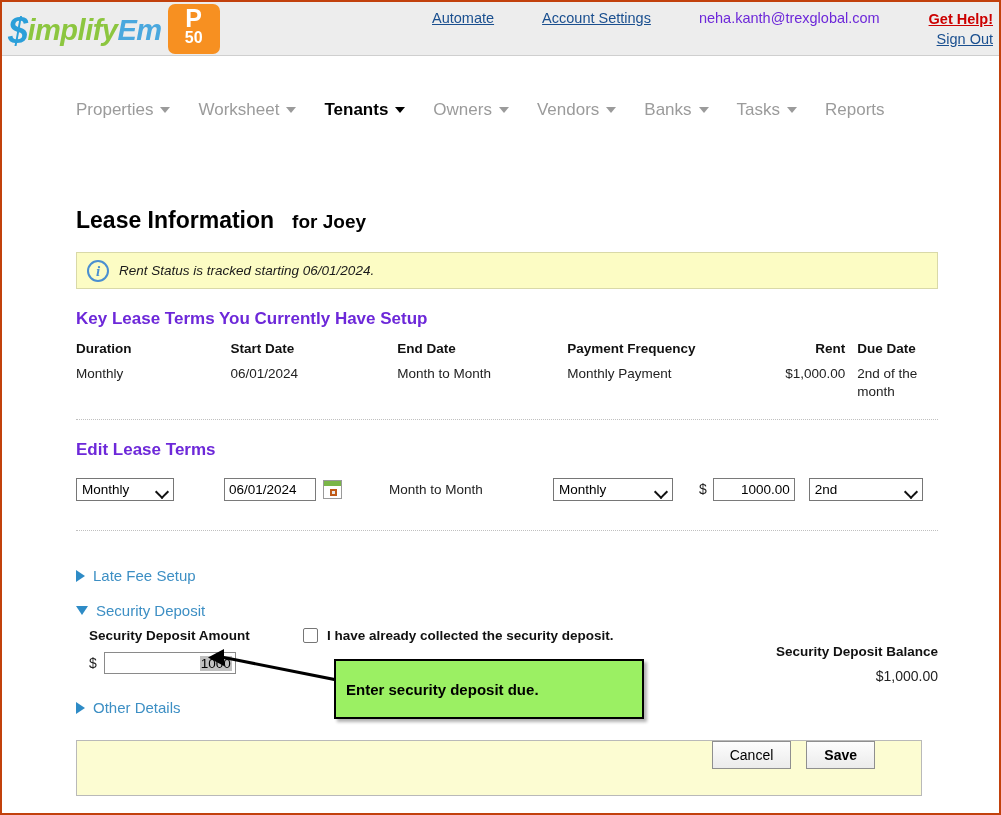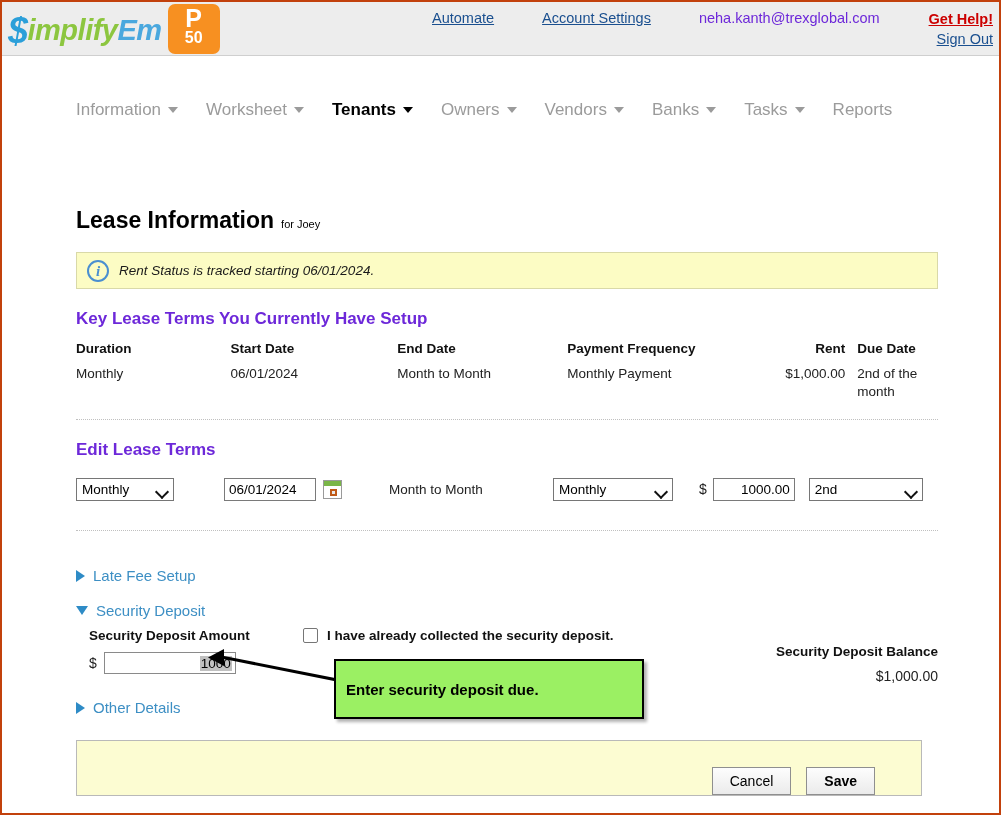--- a/index.html
+++ b/index.html
@@ -97,21 +97,21 @@
     border-left: 5px solid transparent;
     border-right: 5px solid transparent;
     border-top: 6px solid #9b9b9b;
   }
   .nav-item.active .caret-down { border-top-color: #000000; }
 
   
   .content { position: absolute; left: 74px; top: 205px; width: 862px; }
 
   .page-title { font-size: 23px; font-weight: bold; color: #000; display: flex; align-items: baseline; }
-  .page-title .sub { font-size: 11px; font-weight: normal; margin-left: 7px; }
+  .page-title .sub { font-size: 19px; font-weight: bold; margin-left: 18px; }
 
   .info-bar {
     margin-top: 18px;
     height: 37px;
     background: #fcfcc4;
     border: 1px solid #d9d9a8;
     display: flex; align-items: center;
     padding-left: 10px;
   }
   .info-icon {
@@ -296,21 +296,21 @@
 
   .arrow-svg { position: absolute; left: 200px; top: 640px; pointer-events: none; }
 
   
   .footer-bar {
     position: absolute;
     left: 74px; top: 738px;
     width: 846px; height: 56px;
     background: #fcfcd2;
     border: 1px solid #b9b9b9;
-    display: flex; align-items: flex-end; justify-content: flex-end;
+    display: flex; align-items: flex-start; justify-content: flex-end;
     padding-right: 46px;
   }
   .btn {
     font-family: "Liberation Sans", sans-serif;
     font-size: 14px;
     background: linear-gradient(#fdfdfd, #ebebeb);
     border: 1px solid #8f8f8f;
     padding: 5px 17px;
     color: #000;
     cursor: pointer;
@@ -341,21 +341,21 @@
       </div>
       <div class="hl-right">
         <span class="hl-help">Get Help!</span>
         <span class="hl-signout">Sign Out</span>
       </div>
     </div>
   </div>
 
   <div class="nav">
     <div class="nav-item">
-        <span>Information</span>
+        <span>Properties</span>
         <i class="caret-down"></i>
       </div>
     <div class="nav-item">
         <span>Worksheet</span>
         <i class="caret-down"></i>
       </div>
     <div class="nav-item active">
         <span>Tenants</span>
         <i class="caret-down"></i>
       </div>

